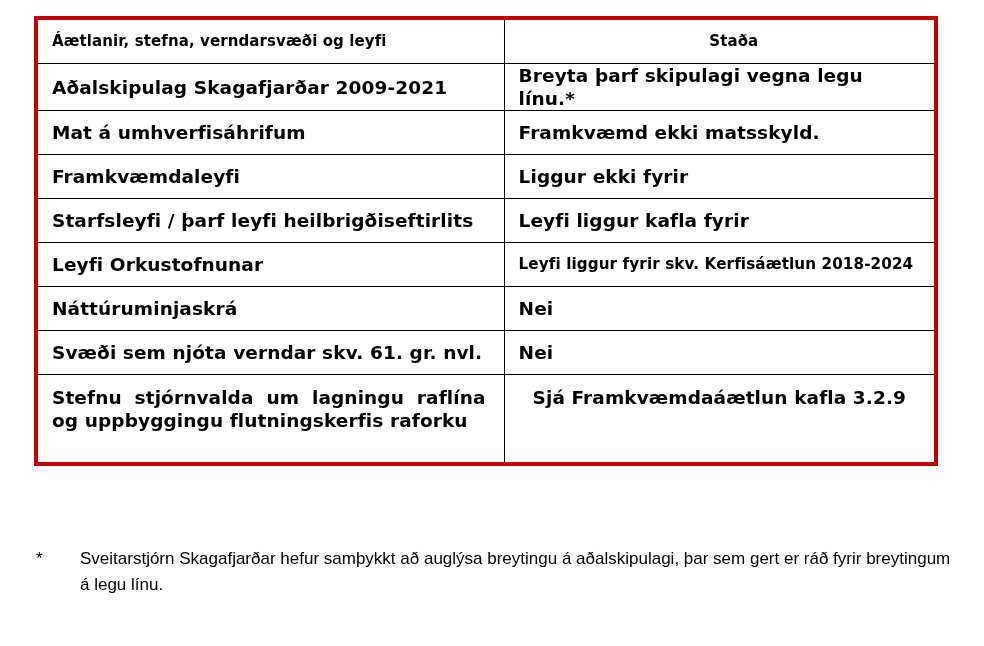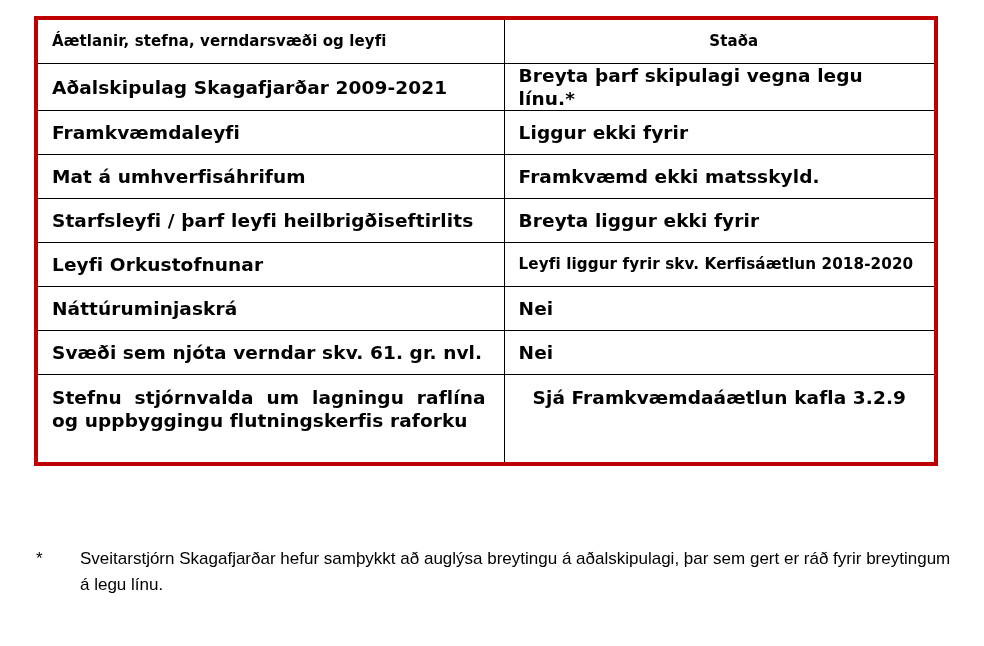--- a/index.html
+++ b/index.html
@@ -123,34 +123,34 @@
         <th class="label-head">Áætlanir, stefna, verndarsvæði og leyfi</th>
         <th class="value-head">Staða</th>
       </tr>
     </thead>
     <tbody>
       <tr>
         <td>Aðalskipulag Skagafjarðar 2009-2021</td>
         <td>Breyta þarf skipulagi vegna legu línu.*</td>
       </tr>
       <tr>
+        <td>Mat á umhverfisáhrifum</td>
+        <td>Framkvæmd ekki matsskyld.</td>
+      </tr>
+      <tr>
         <td>Framkvæmdaleyfi</td>
         <td>Liggur ekki fyrir</td>
       </tr>
       <tr>
-        <td>Mat á umhverfisáhrifum</td>
-        <td>Framkvæmd ekki matsskyld.</td>
-      </tr>
-      <tr>
         <td>Starfsleyfi / þarf leyfi heilbrigðiseftirlits</td>
-        <td>Breyta liggur ekki fyrir</td>
+        <td>Leyfi liggur kafla fyrir</td>
       </tr>
       <tr>
         <td>Leyfi Orkustofnunar</td>
-        <td class="small">Leyfi liggur fyrir skv. Kerfisáætlun 2018-2020</td>
+        <td class="small">Leyfi liggur fyrir skv. Kerfisáætlun 2018-2024</td>
       </tr>
       <tr>
         <td>Náttúruminjaskrá</td>
         <td>Nei</td>
       </tr>
       <tr>
         <td>Svæði sem njóta verndar skv. 61. gr. nvl.</td>
         <td>Nei</td>
       </tr>
       <tr class="tall">

